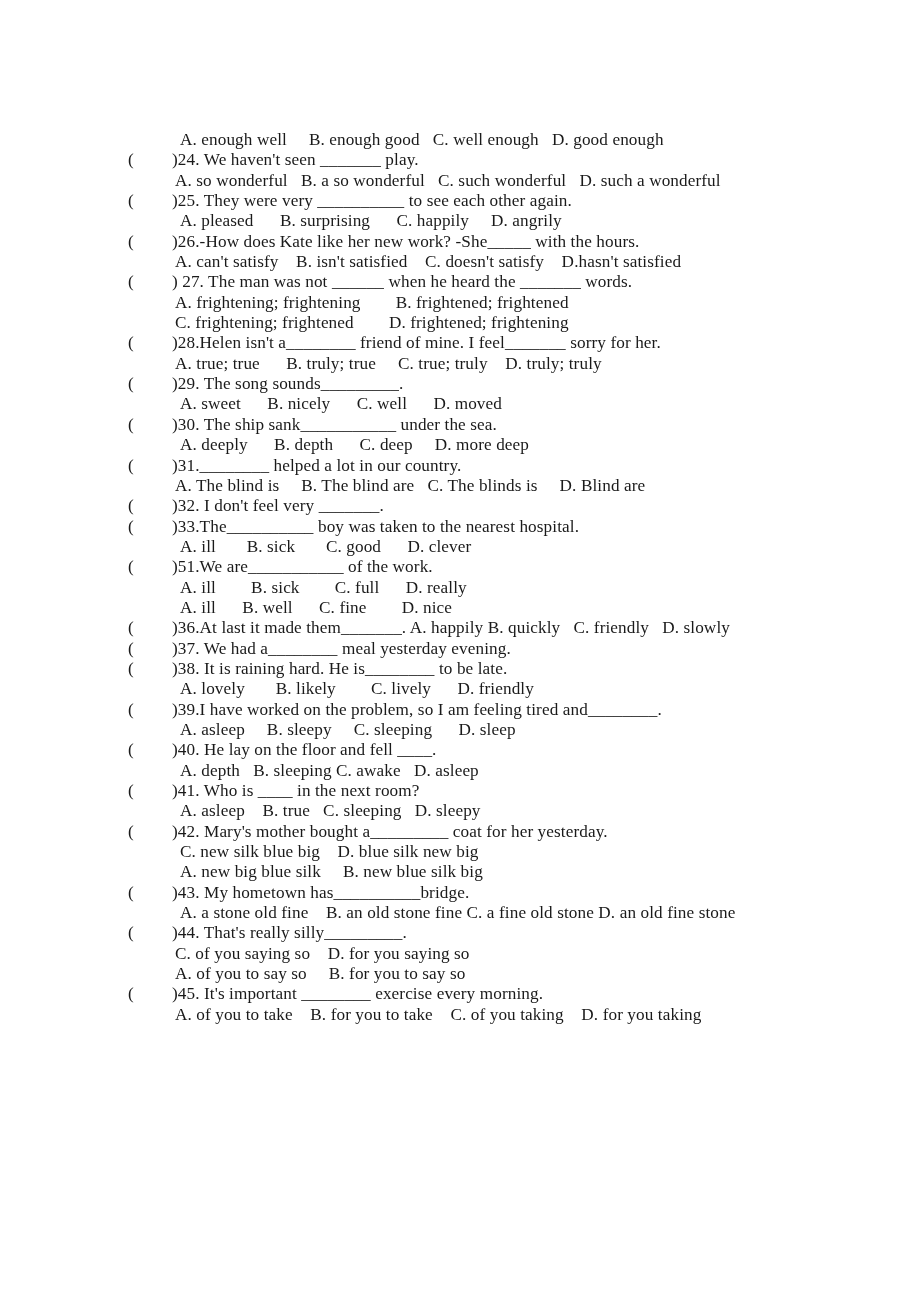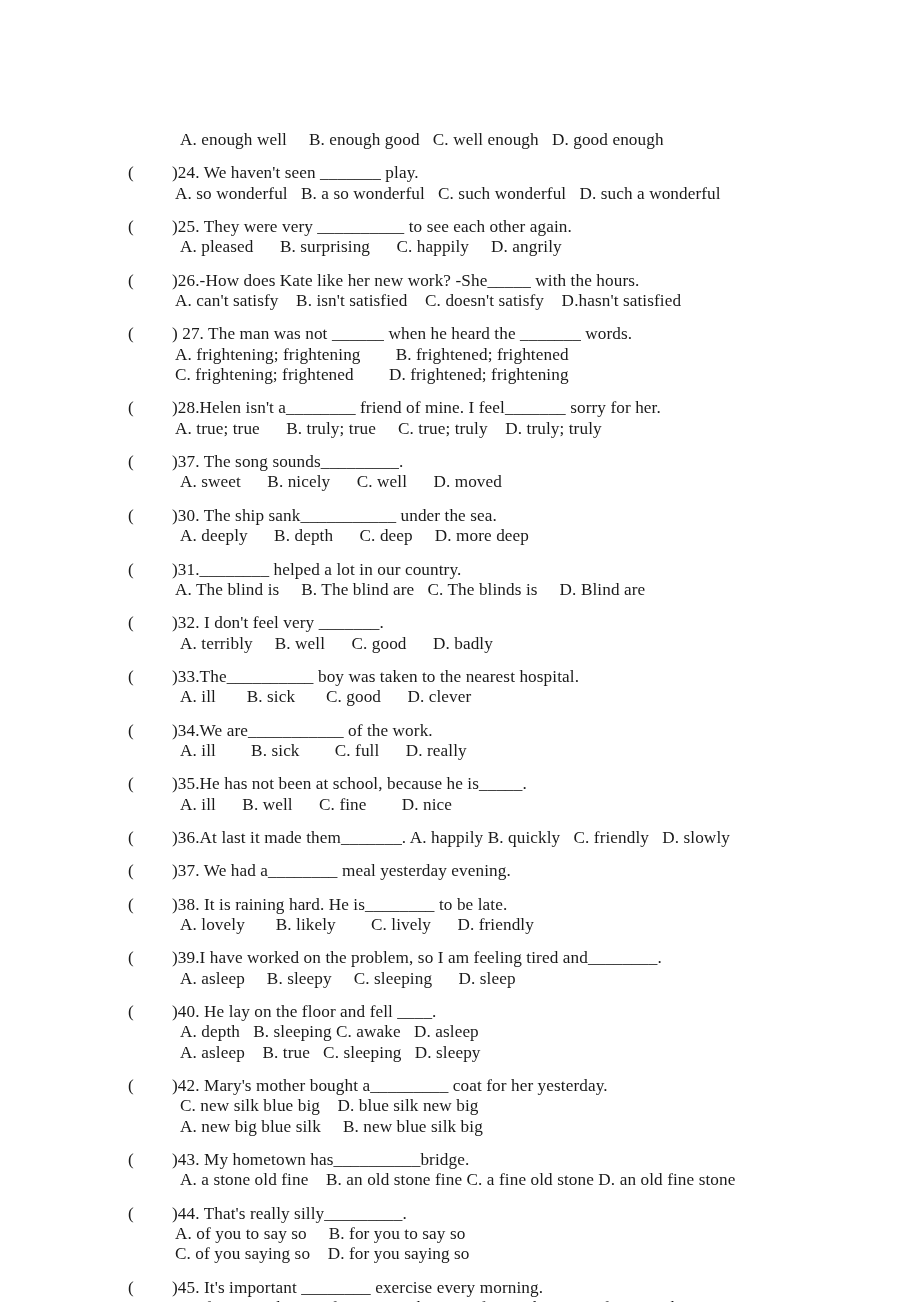--- a/index.html
+++ b/index.html
@@ -26,21 +26,20 @@
   .line {
     font-size: 17.2px;
     line-height: 20.35px;
     white-space: pre;
     letter-spacing: 0.1px;
   }
   
   .qline {
     position: relative;
     padding-left: 0;
-    margin-top: 13px;
   }
   .paren-open {
     display: inline-block;
     width: 44px;
   }
   
   .optline {
     padding-left: 47px;
   }
   .optline.deep {
@@ -57,47 +56,46 @@
       <div class="line optline"><span>A. so wonderful   B. a so wonderful   C. such wonderful   D. such a wonderful</span></div>
       <div class="line qline"><span class="paren-open">(</span><span>)25. They were very __________ to see each other again.</span></div>
       <div class="line optline deep"><span>A. pleased      B. surprising      C. happily     D. angrily</span></div>
       <div class="line qline"><span class="paren-open">(</span><span>)26.-How does Kate like her new work? -She_____ with the hours.</span></div>
       <div class="line optline"><span>A. can't satisfy    B. isn't satisfied    C. doesn't satisfy    D.hasn't satisfied</span></div>
       <div class="line qline"><span class="paren-open">(</span><span>) 27. The man was not ______ when he heard the _______ words.</span></div>
       <div class="line optline"><span>A. frightening; frightening        B. frightened; frightened</span></div>
       <div class="line optline"><span>C. frightening; frightened        D. frightened; frightening</span></div>
       <div class="line qline"><span class="paren-open">(</span><span>)28.Helen isn't a________ friend of mine. I feel_______ sorry for her.</span></div>
       <div class="line optline"><span>A. true; true      B. truly; true     C. true; truly    D. truly; truly</span></div>
-      <div class="line qline"><span class="paren-open">(</span><span>)37. The song sounds_________.</span></div>
+      <div class="line qline"><span class="paren-open">(</span><span>)29. The song sounds_________.</span></div>
       <div class="line optline deep"><span>A. sweet      B. nicely      C. well      D. moved</span></div>
       <div class="line qline"><span class="paren-open">(</span><span>)30. The ship sank___________ under the sea.</span></div>
       <div class="line optline deep"><span>A. deeply      B. depth      C. deep     D. more deep</span></div>
       <div class="line qline"><span class="paren-open">(</span><span>)31.________ helped a lot in our country.</span></div>
       <div class="line optline"><span>A. The blind is     B. The blind are   C. The blinds is     D. Blind are</span></div>
       <div class="line qline"><span class="paren-open">(</span><span>)32. I don't feel very _______.</span></div>
-      <div class="line optline deep"><span>A. terribly     B. well      C. good      D. badly</span></div>
       <div class="line qline"><span class="paren-open">(</span><span>)33.The__________ boy was taken to the nearest hospital.</span></div>
       <div class="line optline deep"><span>A. ill       B. sick       C. good      D. clever</span></div>
-      <div class="line qline"><span class="paren-open">(</span><span>)34.We are___________ of the work.</span></div>
+      <div class="line qline"><span class="paren-open">(</span><span>)51.We are___________ of the work.</span></div>
       <div class="line optline deep"><span>A. ill        B. sick        C. full      D. really</span></div>
-      <div class="line qline"><span class="paren-open">(</span><span>)35.He has not been at school, because he is_____.</span></div>
       <div class="line optline deep"><span>A. ill      B. well      C. fine        D. nice</span></div>
       <div class="line qline"><span class="paren-open">(</span><span>)36.At last it made them_______. A. happily B. quickly   C. friendly   D. slowly</span></div>
       <div class="line qline"><span class="paren-open">(</span><span>)37. We had a________ meal yesterday evening.</span></div>
       <div class="line qline"><span class="paren-open">(</span><span>)38. It is raining hard. He is________ to be late.</span></div>
       <div class="line optline deep"><span>A. lovely       B. likely        C. lively      D. friendly</span></div>
       <div class="line qline"><span class="paren-open">(</span><span>)39.I have worked on the problem, so I am feeling tired and________.</span></div>
       <div class="line optline deep"><span>A. asleep     B. sleepy     C. sleeping      D. sleep</span></div>
       <div class="line qline"><span class="paren-open">(</span><span>)40. He lay on the floor and fell ____.</span></div>
       <div class="line optline deep"><span>A. depth   B. sleeping C. awake   D. asleep</span></div>
+      <div class="line qline"><span class="paren-open">(</span><span>)41. Who is ____ in the next room?</span></div>
       <div class="line optline deep"><span>A. asleep    B. true   C. sleeping   D. sleepy</span></div>
       <div class="line qline"><span class="paren-open">(</span><span>)42. Mary's mother bought a_________ coat for her yesterday.</span></div>
       <div class="line optline deep"><span>C. new silk blue big    D. blue silk new big</span></div>
       <div class="line optline deep"><span>A. new big blue silk     B. new blue silk big</span></div>
       <div class="line qline"><span class="paren-open">(</span><span>)43. My hometown has__________bridge.</span></div>
       <div class="line optline deep"><span>A. a stone old fine    B. an old stone fine C. a fine old stone D. an old fine stone</span></div>
       <div class="line qline"><span class="paren-open">(</span><span>)44. That's really silly_________.</span></div>
+      <div class="line optline"><span>C. of you saying so    D. for you saying so</span></div>
       <div class="line optline"><span>A. of you to say so     B. for you to say so</span></div>
-      <div class="line optline"><span>C. of you saying so    D. for you saying so</span></div>
       <div class="line qline"><span class="paren-open">(</span><span>)45. It's important ________ exercise every morning.</span></div>
       <div class="line optline"><span>A. of you to take    B. for you to take    C. of you taking    D. for you taking</span></div>
     </div>
 </div>
 
 </body></html>

